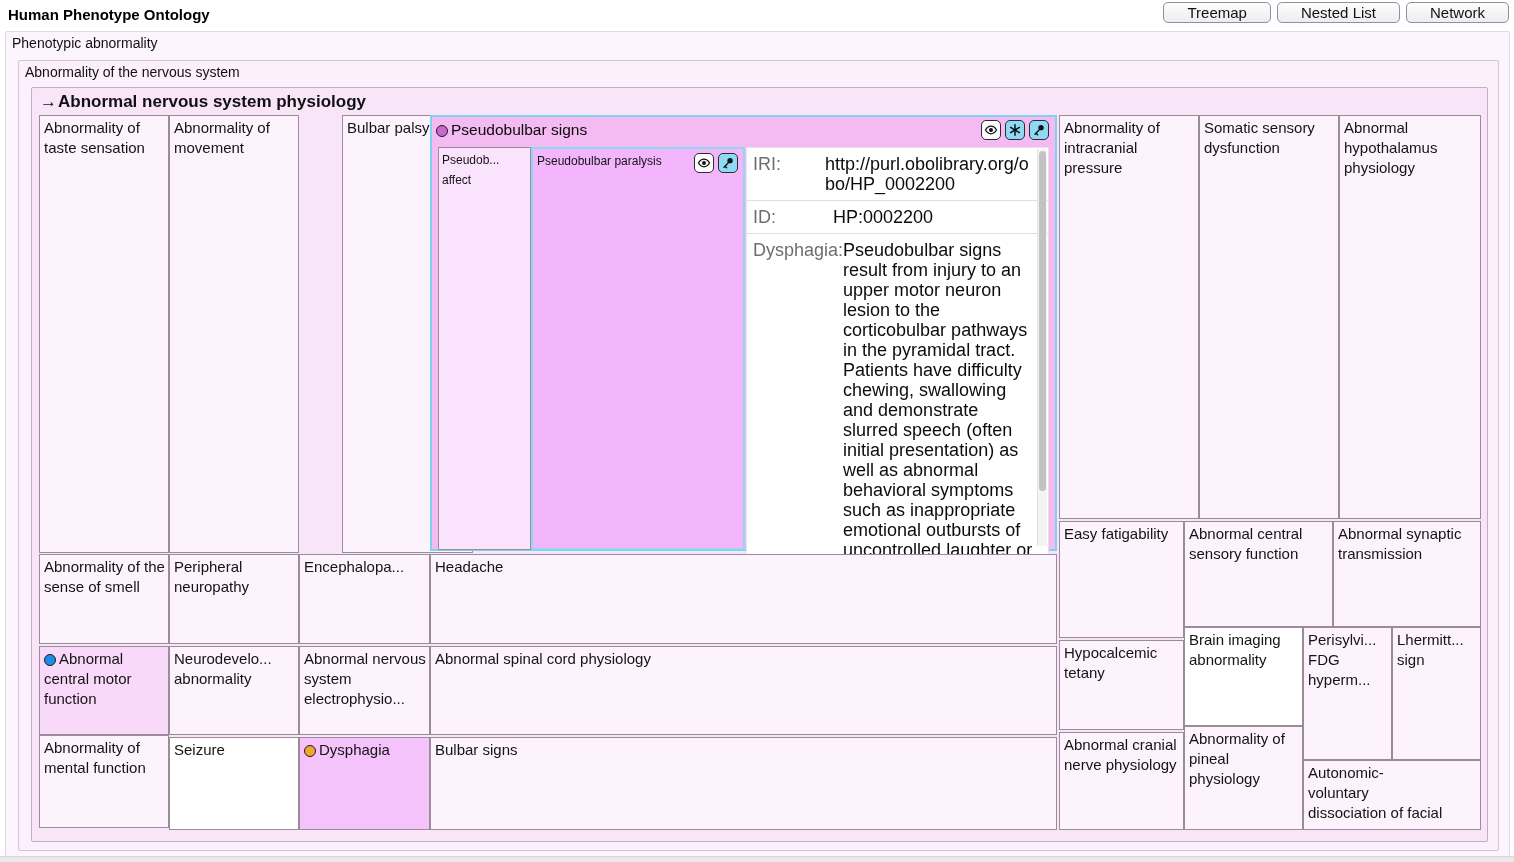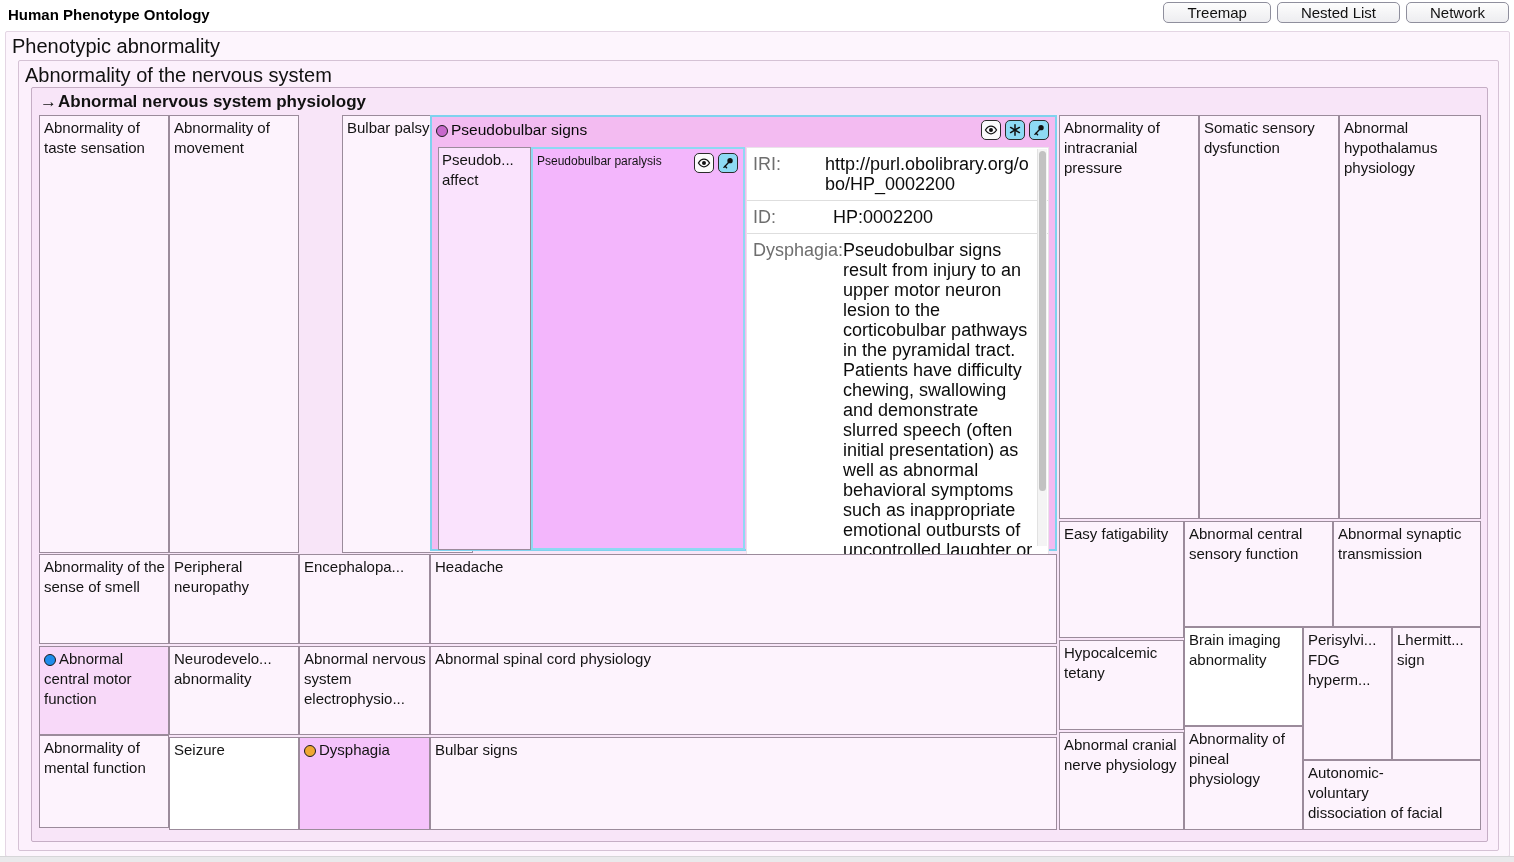--- a/index.html
+++ b/index.html
@@ -7,21 +7,21 @@
          font-family:"Liberation Sans","DejaVu Sans",sans-serif;color:#141414;overflow:hidden;}
 
   
   .app-title{position:absolute;left:8px;top:6px;font-size:15px;font-weight:bold;color:#000;}
   .toolbar{position:absolute;top:2px;right:5px;display:flex;gap:6px;}
   .toolbar button{font-family:"Liberation Sans",sans-serif;font-size:15px;padding:1px 23px;height:21px;
       background:linear-gradient(#fdfdfd,#ededf0);border:1px solid #8f8f9d;border-radius:5px;color:#111;cursor:pointer;}
 
   
   .tm-box{position:absolute;border:1px solid;border-radius:2px;}
-  .tm-label{font-size:20px;padding:3px 0 0 6px;color:#111;white-space:nowrap;}
+  .tm-label{font-size:14px;padding:3px 0 0 6px;color:#111;white-space:nowrap;}
   #root-box{left:5px;top:31px;width:1503px;height:824px;background:#fdf5fd;border-color:#e4d6e4;}
   #l2-box{left:12px;top:28px;width:1479px;height:789px;background:#fcf0fc;border-color:#d5c2d5;}
   #l3-box{left:12px;top:26px;width:1455px;height:753px;background:#f8e5f8;border-color:#c5aec5;}
   #l3-box .tm-label{font-size:17px;font-weight:bold;padding-left:8px;padding-top:4px;}
   .arrow{font-weight:bold;margin-right:1px;}
 
   
   .cell{position:absolute;background:#fdf3fd;border:1px solid #9b8b9b;font-size:15px;line-height:20px;
         padding:2px 3px 2px 4px;overflow:hidden;color:#141414;box-sizing:border-box;}
   .cell.white{background:#ffffff;}
@@ -39,21 +39,21 @@
   #group{position:absolute;left:398px;top:27px;width:627px;height:436px;background:#f3bbf1;
          border:2px solid #7fd2ee;box-sizing:border-box;}
   #group-title{font-size:15.5px;padding:4px 0 0 4px;color:#0a0a0a;}
   .icon-btn{position:absolute;width:20px;height:20px;border:1.5px solid #2b2b2b;border-radius:5px;
             display:flex;align-items:center;justify-content:center;box-sizing:border-box;cursor:pointer;}
   .icon-btn.whitebg{background:#fbfbfb;}
   .icon-btn.cyanbg{background:#8edaf4;}
   .icon-btn svg{width:14px;height:14px;}
 
   #affect-cell{position:absolute;left:6px;top:30px;width:93px;height:403px;background:#fae3fd;
-        border:1px solid #9b8b9b;font-size:15px;line-height:20px;padding:2px 3px;overflow:hidden;box-sizing:border-box;}
+        border:1px solid #9b8b9b;font-size:12px;line-height:20px;padding:2px 3px;overflow:hidden;box-sizing:border-box;}
   #paralysis-cell{position:absolute;left:99px;top:30px;width:214px;height:403px;background:#f3b6fc;
         border:2px solid #8ed9f2;font-size:12px;line-height:20px;padding:2px 4px;overflow:hidden;box-sizing:border-box;}
 
   
   #panel{position:absolute;left:314px;top:30px;width:303px;height:427px;background:#ffffff;
          border:1px solid #e9e3e9;box-sizing:border-box;overflow:hidden;font-size:18px;line-height:20px;}
   #panel .prow{display:flex;padding:6px 14px 6px 6px;border-bottom:1px solid #dedede;}
   #panel .plabel{flex:0 0 72px;color:#6e6e6e;}
   #panel .pvalue{flex:1;color:#0c0c0c;word-break:break-word;}
   #panel .pc-label{color:#6e6e6e;padding:6px 0 0 6px;}

